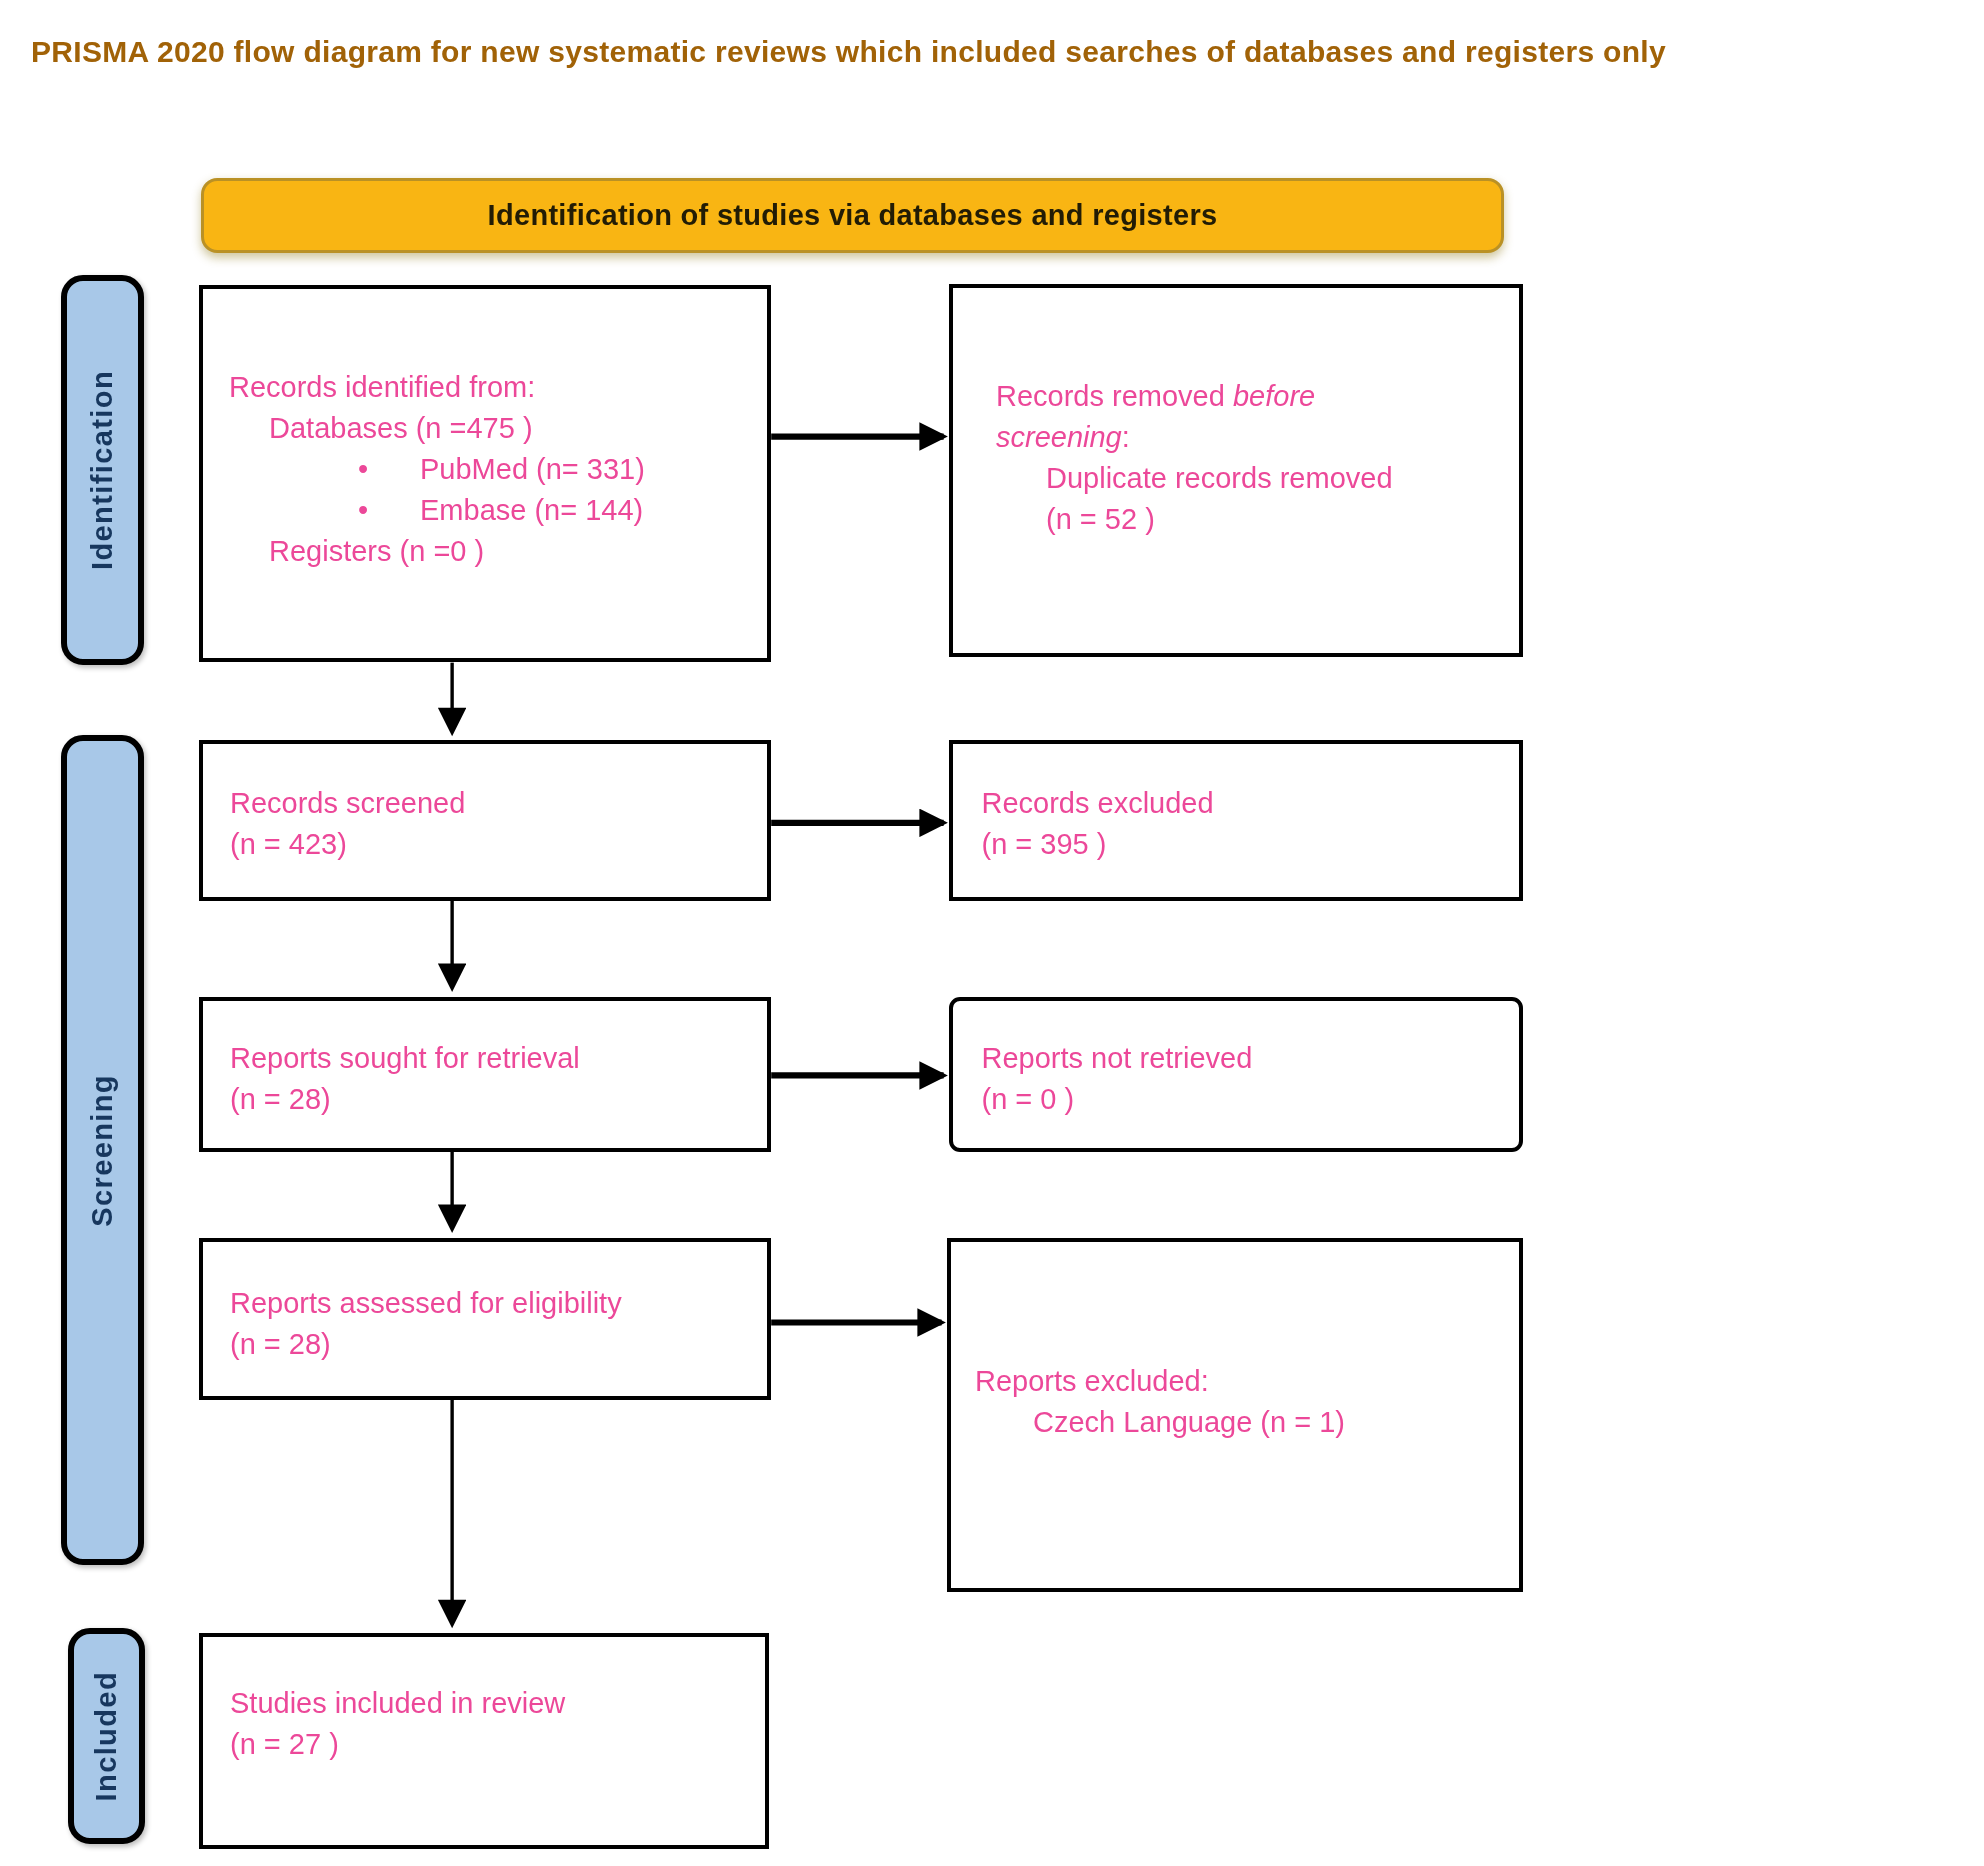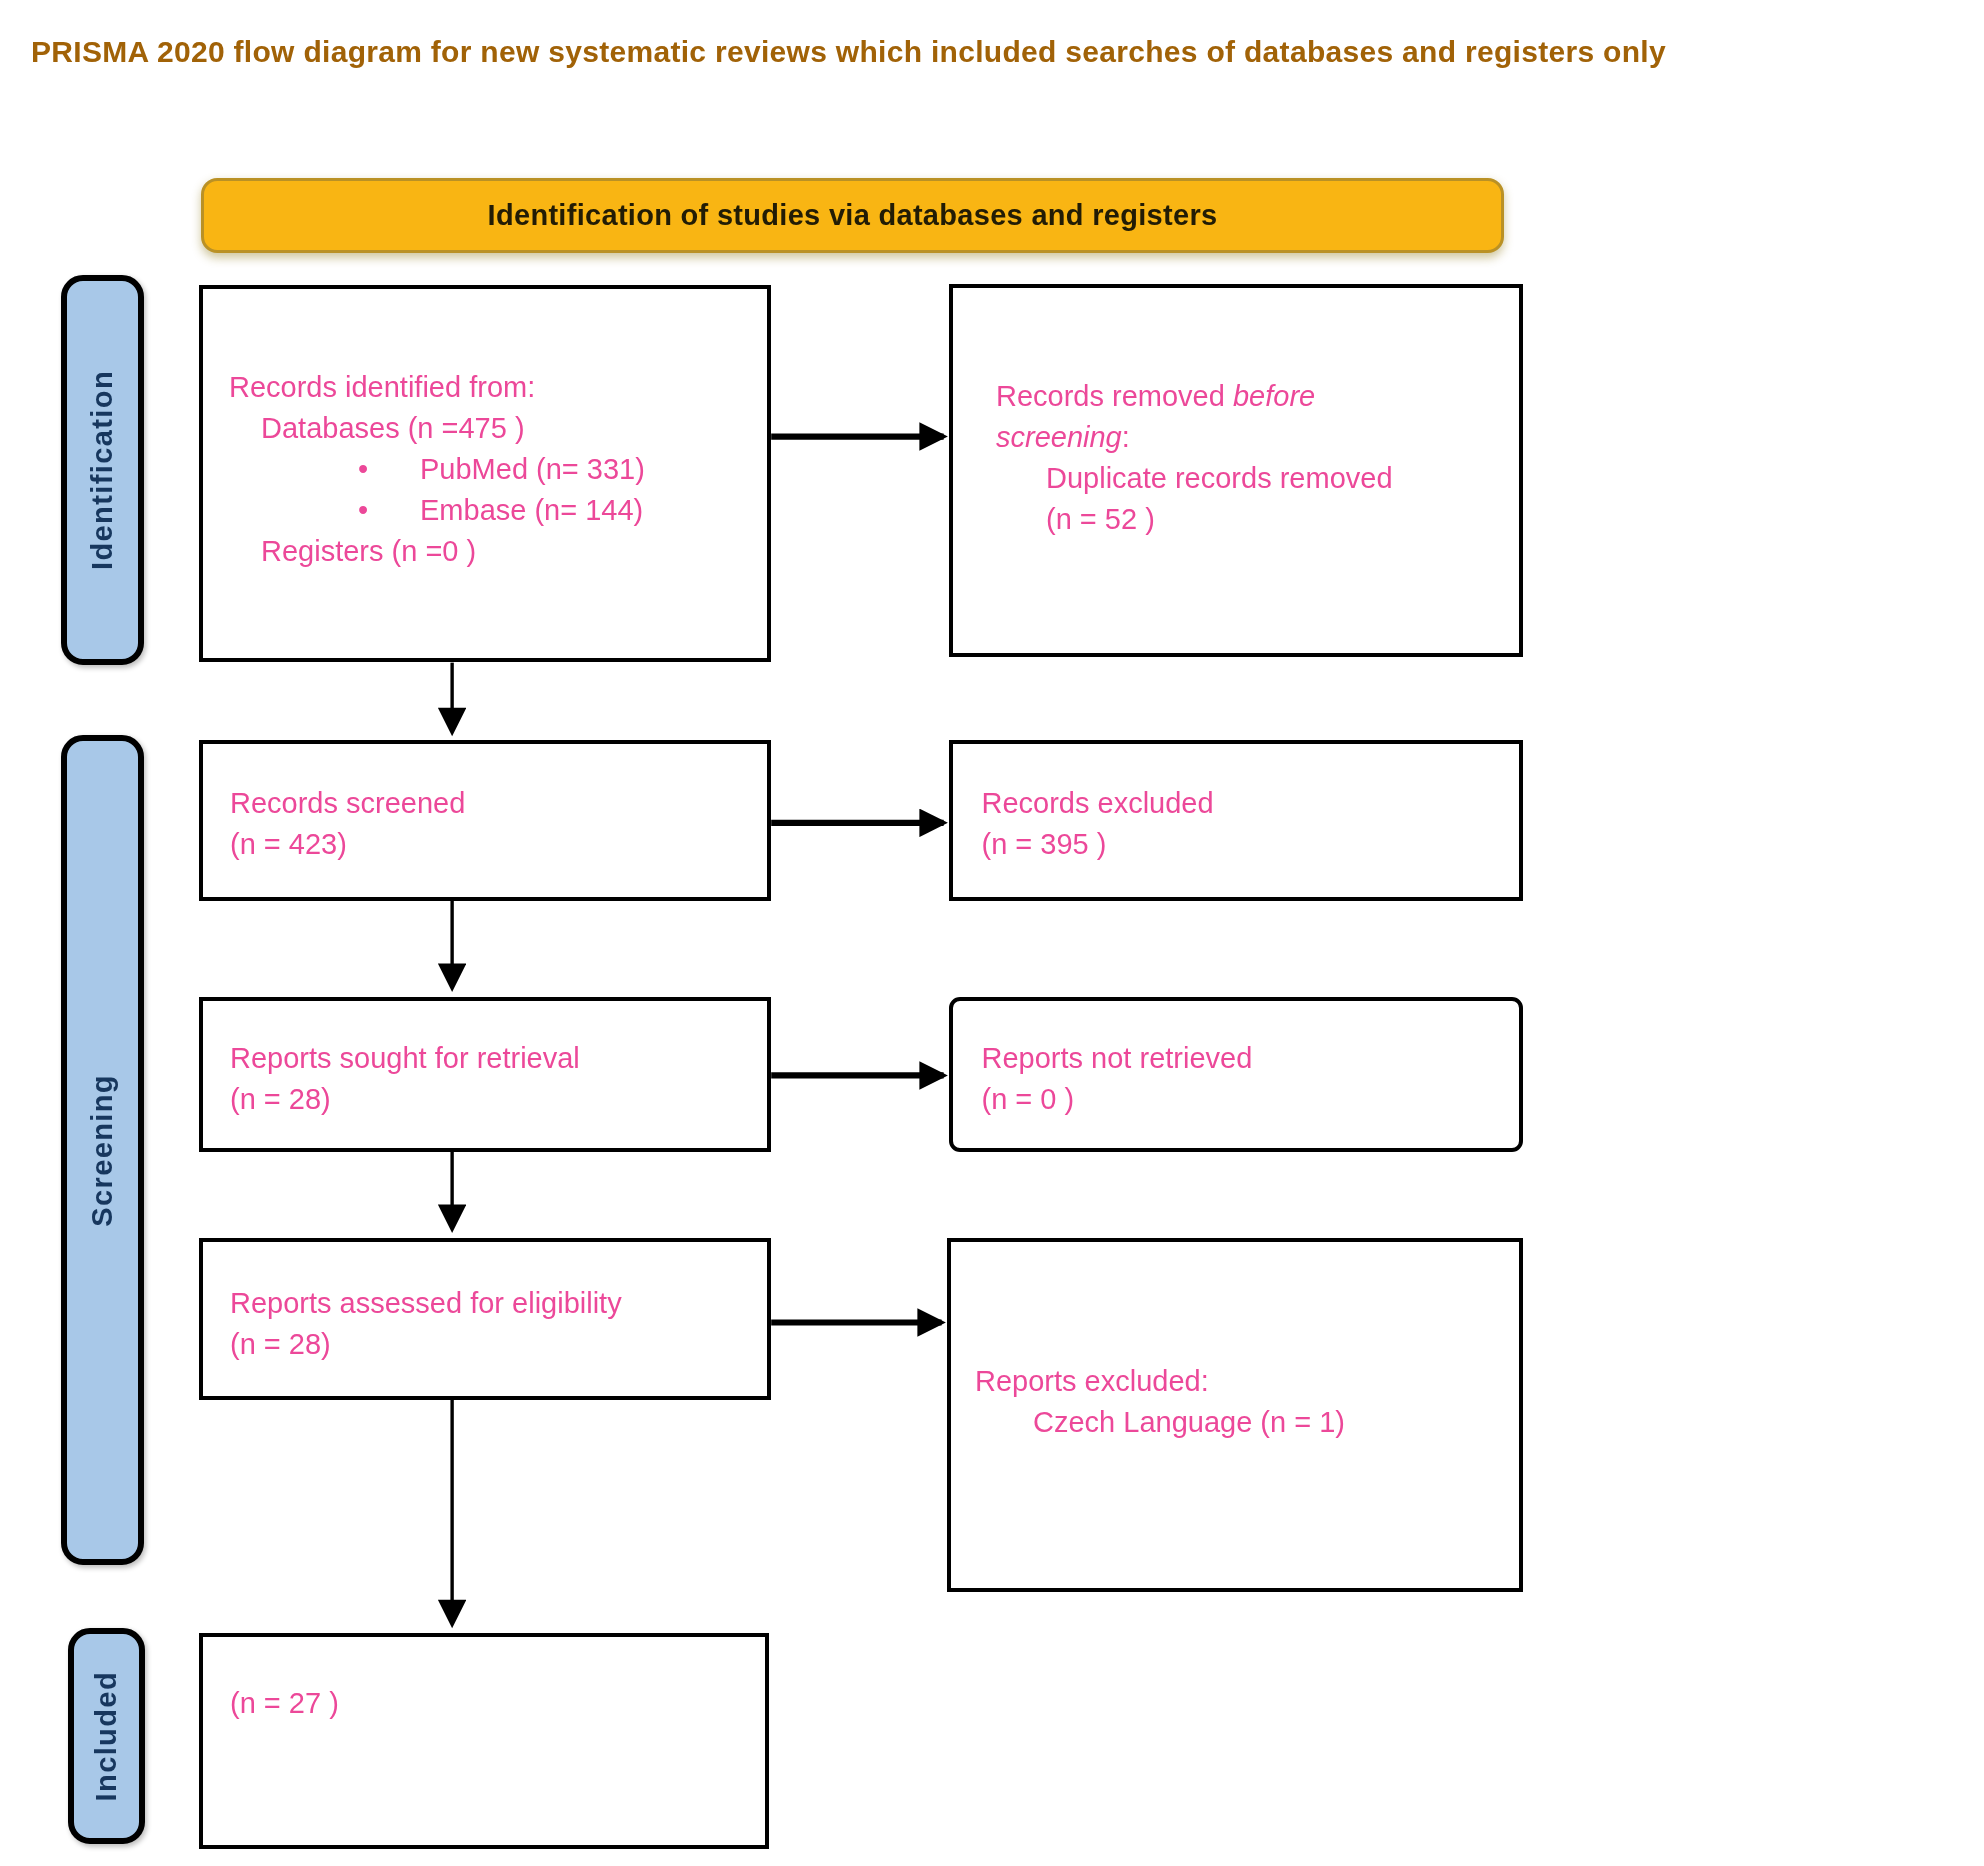--- a/index.html
+++ b/index.html
@@ -84,21 +84,21 @@
   #box-removed           { left: 949px; top: 284px;  width: 574px; height: 373px; padding: 88px 19px 0 43px; }
   #box-screened          { left: 199px;  top: 740px; width: 572px; height: 161px; padding: 39px 19px 0 27px; }
   #box-excluded          { left: 949px; top: 740px; width: 574px; height: 161px; padding: 39px 19px 0 28.5px; }
   #box-sought            { left: 199px;  top: 997px; width: 572px; height: 155px; padding: 37px 19px 0 27px; }
   #box-not-retrieved     { left: 949px; top: 997px; width: 574px; height: 155px; padding: 37px 19px 0 28.5px; border-radius: 11px; }
   #box-assessed          { left: 199px;  top: 1238px; width: 572px; height: 162px; padding: 41px 35px 0 27px; }
   #box-reports-excluded  { left: 947px; top: 1238px; width: 576px; height: 354px; padding: 119px 19px 0 24px; }
   #box-studies-included  { left: 199px;  top: 1633px; width: 570px; height: 216px; padding: 46px 19px 0 27px; }
 
   .line { white-space: nowrap; }
-  .ind1 { margin-left: 32px; }
+  .ind1 { margin-left: 40px; }
   .ind2 { margin-left: 58px; }
   .ind3 { margin-left: 50px; }
   .bullet-row { margin-left: 129px; white-space: nowrap; }
   .bullet-glyph { display: inline-block; width: 62px; }
 
   #arrow-layer {
     position: absolute;
     left: 0; top: 0;
     width: 1985px;
     height: 1867px;
@@ -168,20 +168,21 @@
     <div class="line">Reports assessed for eligibility</div>
     <div class="line">(n = 28)</div>
   </div>
 
   <div class="fbox" id="box-reports-excluded">
     <div class="line">Reports excluded:</div>
     <div class="line ind2">Czech Language (n = 1)</div>
   </div>
 
   <div class="fbox" id="box-studies-included">
+    <div class="line">Studies included in review</div>
     <div class="line">(n = 27 )</div>
   </div>
 
   <svg id="arrow-layer" viewBox="0 0 2924 2750" xmlns="http://www.w3.org/2000/svg">
     <defs>
       <marker id="ah" viewBox="0 0 10 10" refX="8.5" refY="5" markerUnits="userSpaceOnUse" markerWidth="46" markerHeight="42" orient="auto">
         <path d="M0,0 L10,5 L0,10 z" fill="#000000"></path>
       </marker>
     </defs>
     <line class="h-arrow" x1="1136" y1="643" x2="1390" y2="643" marker-end="url(#ah)"></line>

